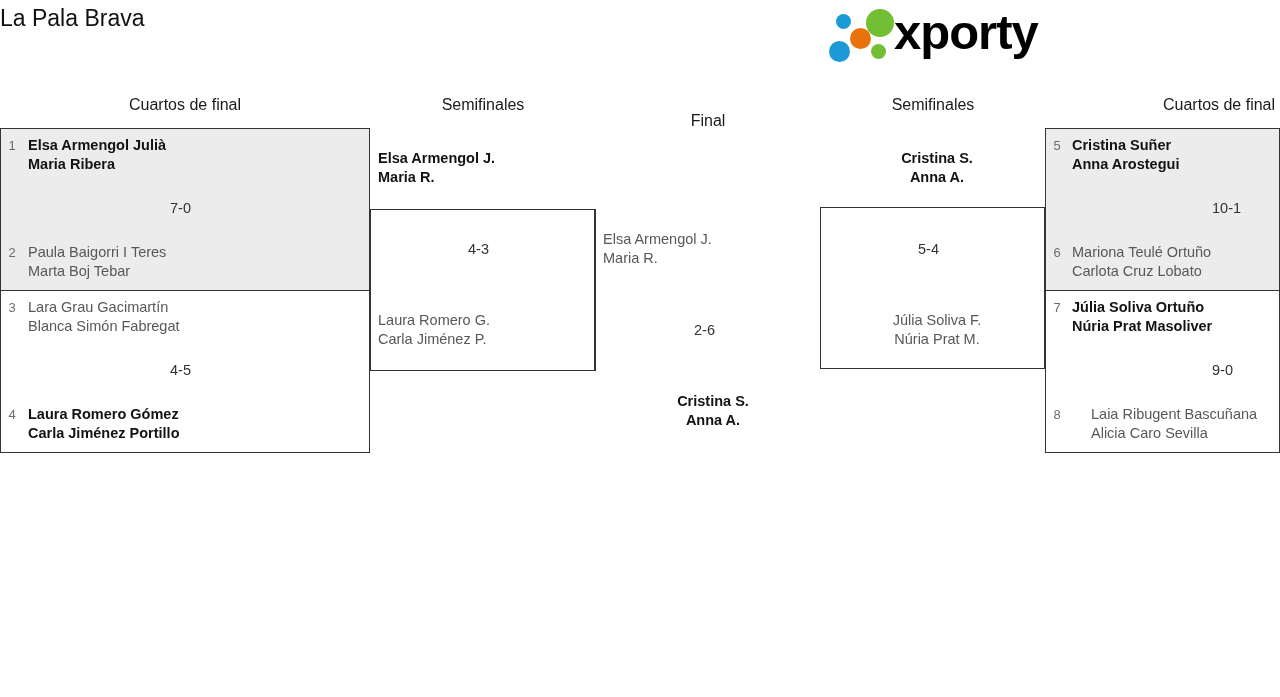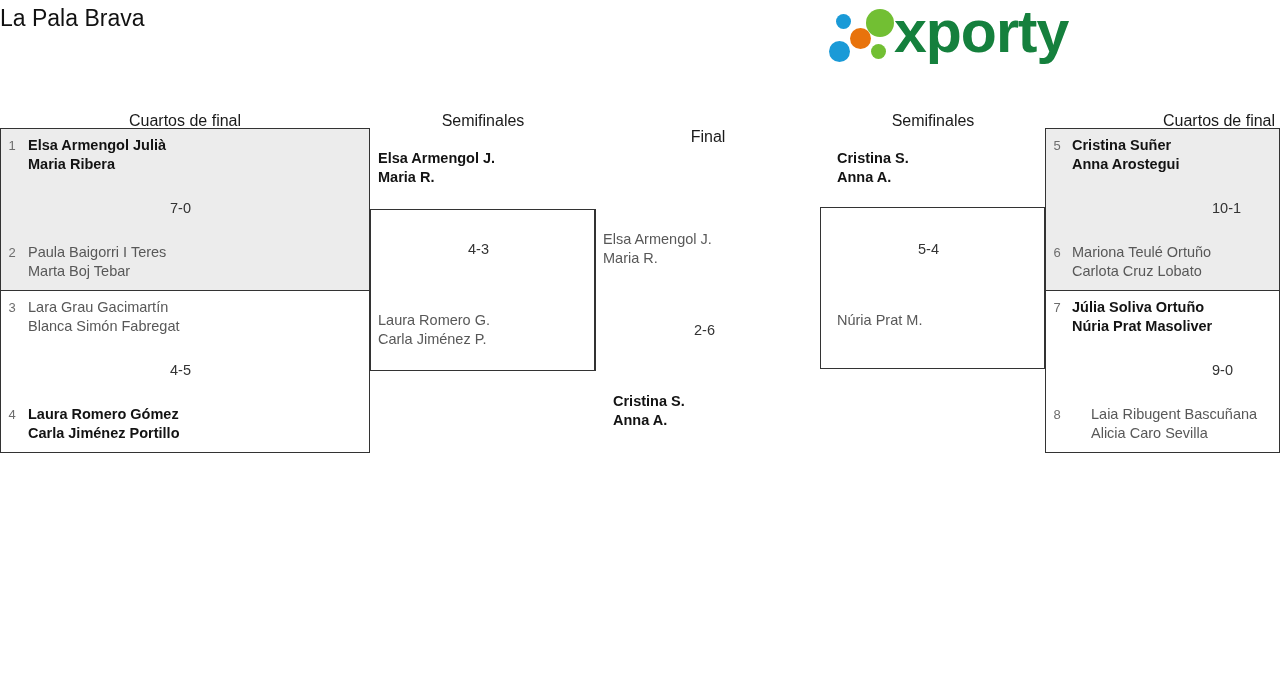--- a/index.html
+++ b/index.html
@@ -37,31 +37,31 @@
   #logo {
     position: absolute;
     right: 2px; top: 4px;
     width: 232px; height: 58px;
   }
   #logo-dots { position: absolute; left: 6px; top: 4px; width: 68px; height: 52px; }
   .dot { position: absolute; border-radius: 50%; }
   #logo-word {
     position: absolute;
     left: 72px; top: -3px;
-    font-size: 59px;
+    font-size: 49px;
     font-weight: 700;
     letter-spacing: -1px;
-    color: #15803d;
+    color: #000000;
     line-height: 62px;
   }
 
   
   .round-header {
     position: absolute;
-    top: 112px;
+    top: 96px;
     font-size: 16px;
     color: #1a1a1a;
     text-align: center;
     white-space: nowrap;
   }
 
   
   .match-box {
     position: absolute;
     box-sizing: border-box;
@@ -71,21 +71,21 @@
   .match-box.plain  { background: #ffffff; }
 
   .team {
     position: absolute;
     font-size: 14.5px;
     line-height: 19px;
     white-space: nowrap;
   }
   .team.winner { font-weight: 700; color: #131313; }
   .team.loser  { font-weight: 400; color: #585858; }
-  .team.align-right { text-align: left; }
+  .team.align-right { text-align: center; }
 
   .seed {
     position: absolute;
     font-size: 13px;
     color: #6d6d6d;
     line-height: 19px;
     text-align: center;
     width: 16px;
   }
 
@@ -180,20 +180,21 @@
 </div>
 
 <div class="match-box plain" style="left:820px; top:207px; width:225px; height:162px;">
 </div>
 <div class="team winner align-right" style="left:837px; top:149px; width:200px;">
   <div>Cristina S.</div>
   <div>Anna A.</div>
 </div>
 <div class="score" style="left:918px; top:241px;">5-4</div>
 <div class="team loser align-right" style="left:837px; top:311px; width:200px;">
+  <div>Júlia Soliva F.</div>
   <div>Núria Prat M.</div>
 </div>
 
 <div class="match-box shaded" style="left:1045px; top:128px; width:235px; height:163px;">
 </div>
 <div class="seed" style="left:1049px; top:136px;">5</div>
 <div class="team winner" style="left:1072px; top:136px;">
   <div>Cristina Suñer</div>
   <div>Anna Arostegui</div>
 </div>

